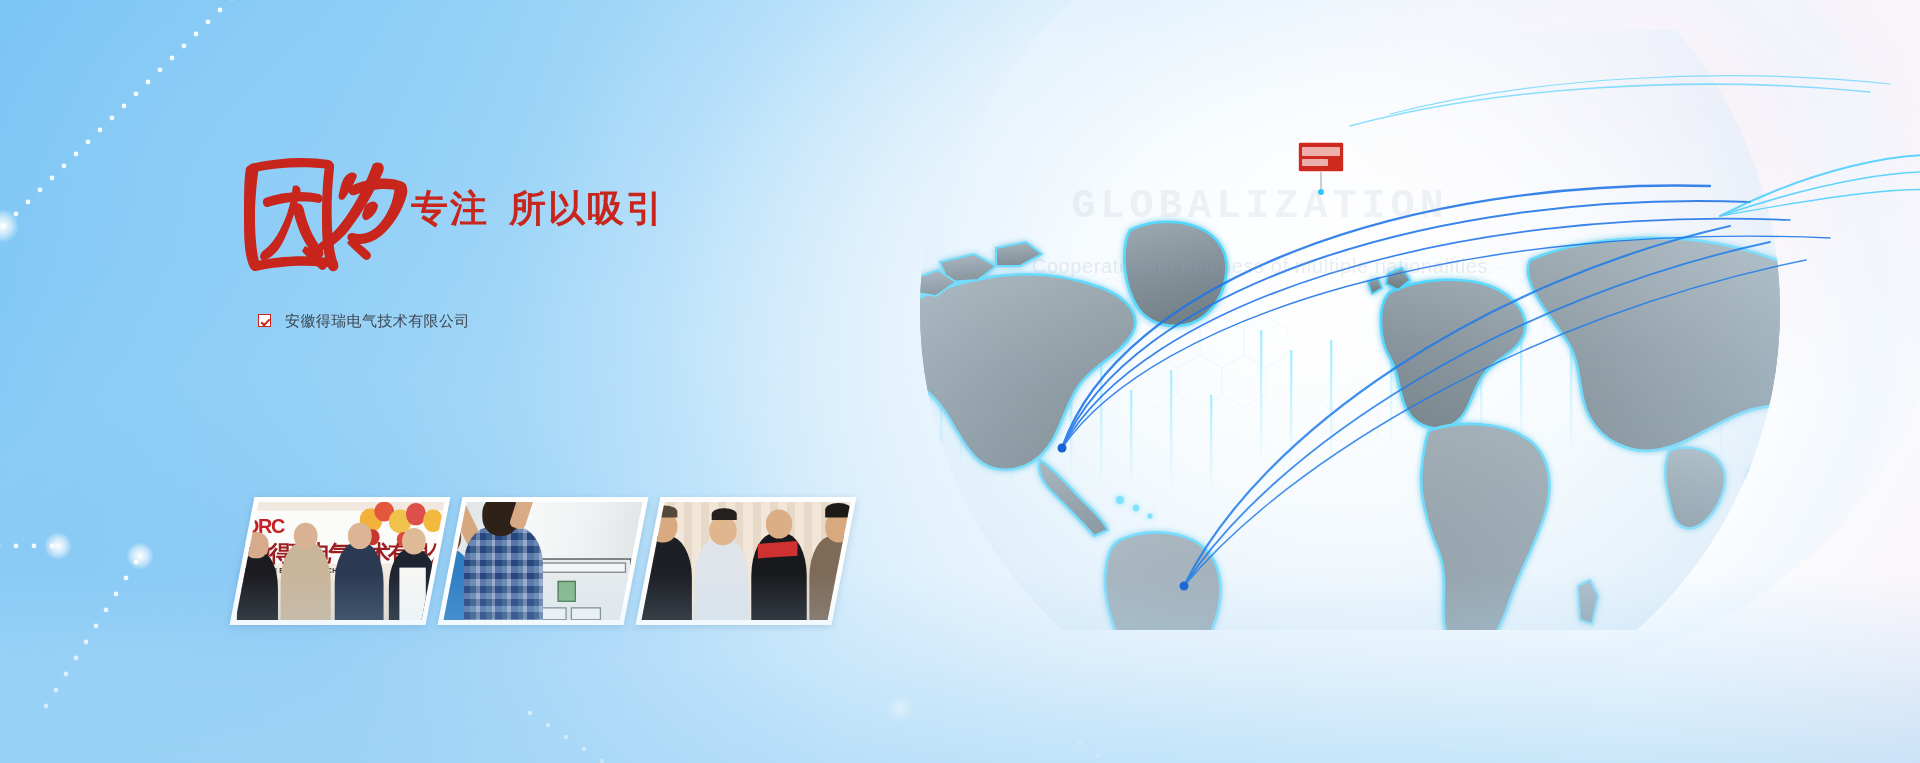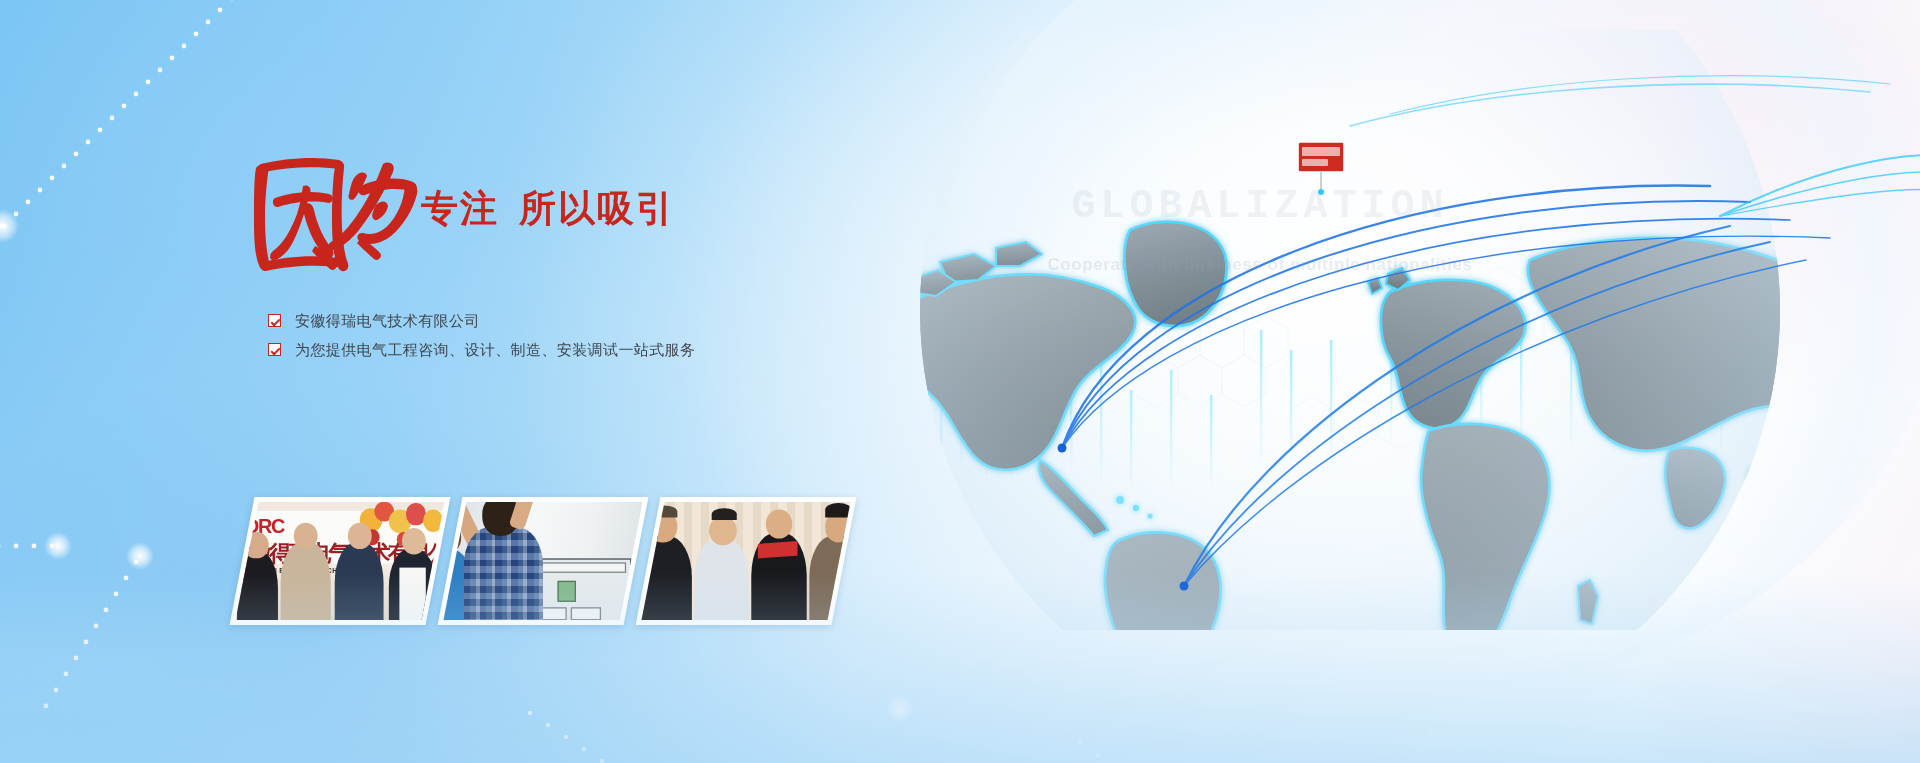--- a/index.html
+++ b/index.html
@@ -53,27 +53,27 @@
   #watermark {
     position:absolute; left:980px; top:185px; width:560px;
     text-align:center; pointer-events:none; user-select:none;
   }
   #wm-line1 {
     font-size:40px; font-weight:bold; letter-spacing:5px;
     color:rgba(150,165,180,0.13); line-height:1.1;
     font-family:Liberation Mono, monospace; white-space:nowrap;
   }
   #wm-line2 {
-    font-size:17px; font-weight:bold; letter-spacing:0.6px;
+    font-size:20px; font-weight:normal; letter-spacing:0.6px;
     color:rgba(150,165,180,0.20); margin-top:26px; white-space:nowrap;text-align:center;
   }
 
   
   #copy {
-    position:absolute; left:243px; top:150px; width:700px;text-align:right;
+    position:absolute; left:233px; top:150px; width:700px;text-align:right;
   }
 
   #headline-row { position:relative; height:135px; }
 
   
   #brush-logo {
     position:absolute; left:0; top:0; width:200px; height:130px;
   }
 
   #heading-red {
@@ -520,24 +520,20 @@
         <span>专注</span><span class="gap"></span><span>所以吸引</span>
       </div>
 
     </div>
 
     <div id="bullets">
       <div class="bullet-row">
         <span class="check-box"></span>
         <span class="bullet-text">安徽得瑞电气技术有限公司</span>
       </div>
-      <div class="bullet-row">
-        <span class="check-box"></span>
-        <span class="bullet-text">为您提供电气工程咨询、设计、制造、安装调试一站式服务</span>
-      </div>
     </div>
   </div>
 
   <div id="photos">
 
     <div class="photo-frame" id="photo-1">
       <div class="photo-inner">
         <div class="photo-img">
           <div class="p1-bg"></div>
           <div class="p1-banner"></div>

